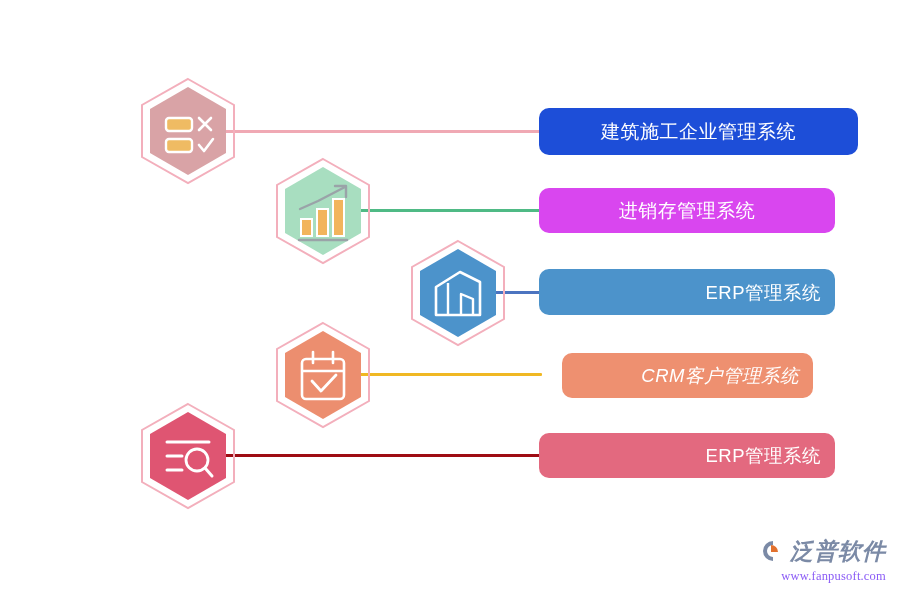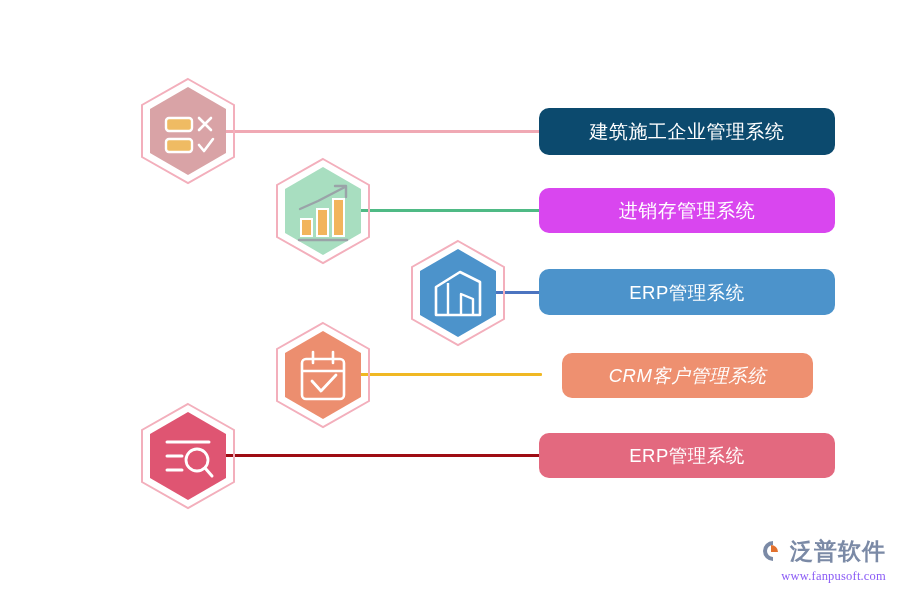--- a/index.html
+++ b/index.html
@@ -53,35 +53,37 @@
     border-radius: 10px;
     color: #ffffff;
     font-size: 19px;
     letter-spacing: 0.5px;
     white-space: nowrap;
     box-sizing: border-box;
     padding: 0 14px;
   }
   .pill.latin-lead {
     font-size: 18.5px;
+    justify-content: flex-end;
   }
 
   
   #watermark {
     position: absolute;
     right: 14px;
     bottom: 8px;
     width: 132px;
     height: 58px;
   }
   #watermark .wm-row {
     display: flex;
     align-items: center;
     justify-content: flex-end;
     height: 34px;
+    font-style: italic;
   }
   #watermark .wm-name {
     font-size: 23px;
     font-weight: bold;
     color: #7b8aa6;
     letter-spacing: 1px;
     line-height: 1;
   }
   #watermark .wm-url {
     text-align: right;
@@ -110,21 +112,21 @@
     <svg class="hex-fill" width="100" height="108" viewBox="0 0 100 108">
       <polygon points="50,10 88,32 88,76 50,98 12,76 12,32" fill="#D9A3A6"></polygon>
     </svg>
     <svg class="hex-icon" width="100" height="108" viewBox="0 0 100 108">
       <rect x="28" y="41" width="26" height="13" rx="3" fill="#EFBB63" stroke="#ffffff" stroke-width="2.4"></rect>
       <rect x="28" y="62" width="26" height="13" rx="3" fill="#EFBB63" stroke="#ffffff" stroke-width="2.4"></rect>
       <path d="M61,41 L73,53 M73,41 L61,53" stroke="#ffffff" stroke-width="2.6" stroke-linecap="round" fill="none"></path>
       <path d="M61,68 L66,74 L75,62" stroke="#ffffff" stroke-width="2.6" stroke-linecap="round" stroke-linejoin="round" fill="none"></path>
     </svg>
   </div>
-  <div class="pill" style="left: 539px; top: 108px; width: 296px; height: 47px; background: #0c4a6e; color: rgb(255, 255, 255);">
+  <div class="pill" style="left: 539px; top: 108px; width: 319px; height: 47px; background: #1d4ed8; color: rgb(255, 255, 255);">
     <span>建筑施工企业管理系统</span>
   </div>
 
   <div class="hex-group" style="left:273px; top:157px; width:100px; height:108px;">
     <svg class="hex-outline" width="100" height="108" viewBox="0 0 100 108">
       <polygon points="50,2 96,28 96,80 50,106 4,80 4,28" fill="none" stroke="#F3AFBC" stroke-width="2"></polygon>
     </svg>
     <svg class="hex-fill" width="100" height="108" viewBox="0 0 100 108">
       <polygon points="50,10 88,32 88,76 50,98 12,76 12,32" fill="#A8DEC0"></polygon>
     </svg>

